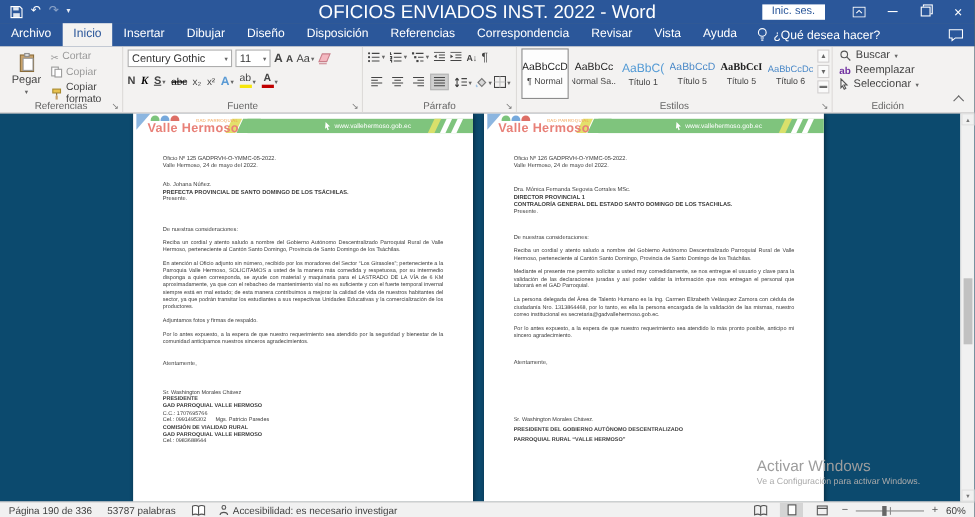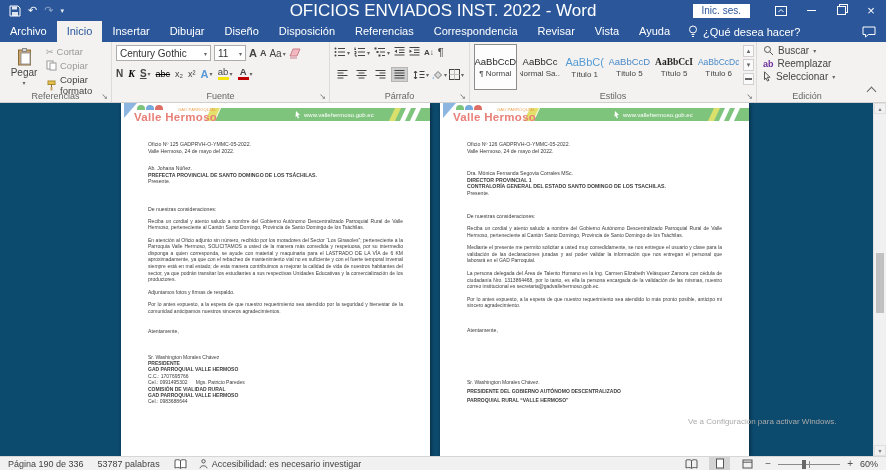--- a/index.html
+++ b/index.html
@@ -554,20 +554,21 @@
       <div class="closing">Atentamente,</div>
       <div class="sigblock">
         <div class="sigline">Sr. Washington Morales Chávez.</div>
         <div class="sigline sbold">PRESIDENTE DEL GOBIERNO AUTÓNOMO DESCENTRALIZADO</div>
         <div class="sigline sbold">PARROQUIAL RURAL “VALLE HERMOSO”</div>
       </div>
     </div>
   </div>
 
   <div class="watermark">
+    <div class="wm1">Activar Windows</div>
     <div class="wm2">Ve a Configuración para activar Windows.</div>
   </div>
 
   <div class="vscroll">
     <span class="varrow up">▴</span>
     <span class="vthumb"></span>
     <span class="varrow down">▾</span>
   </div>
 </div>
 

